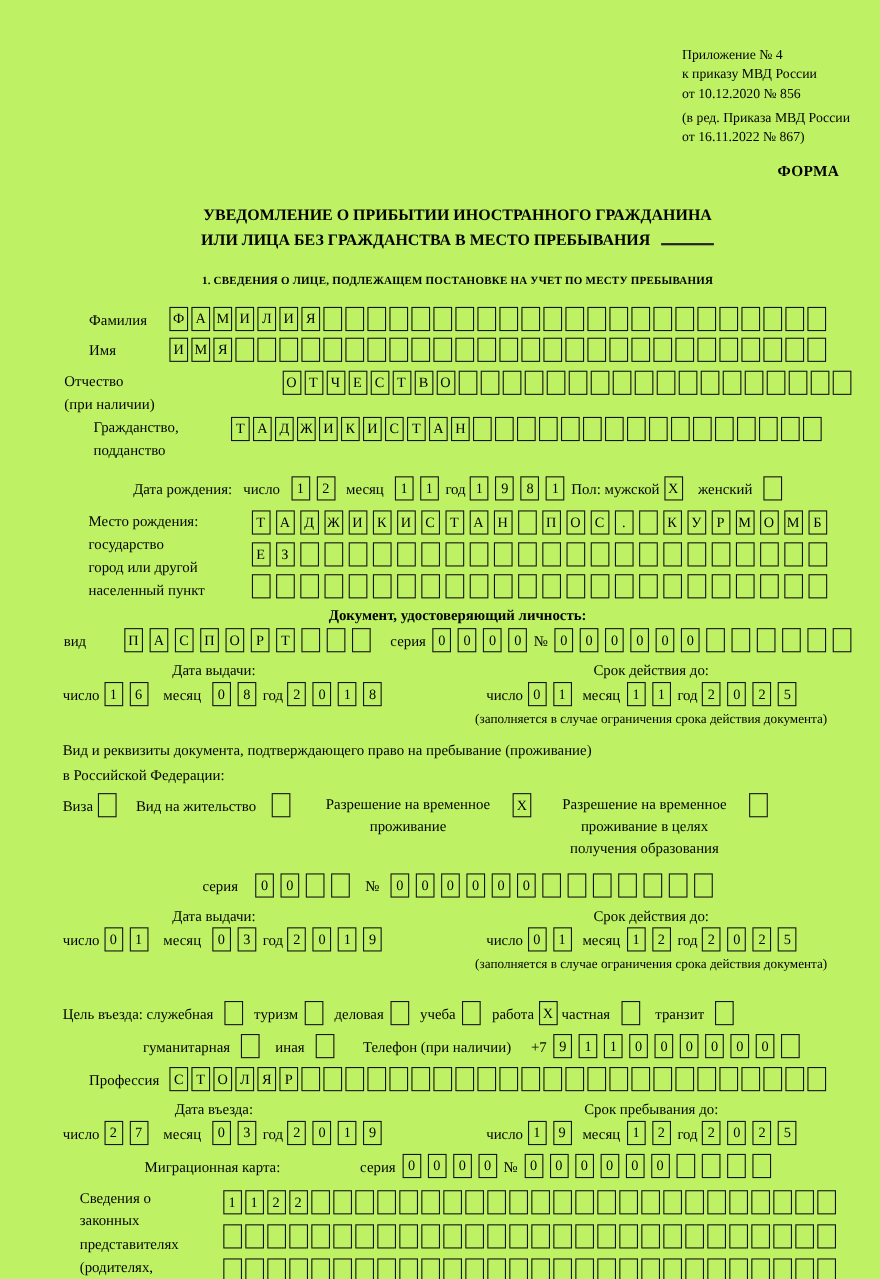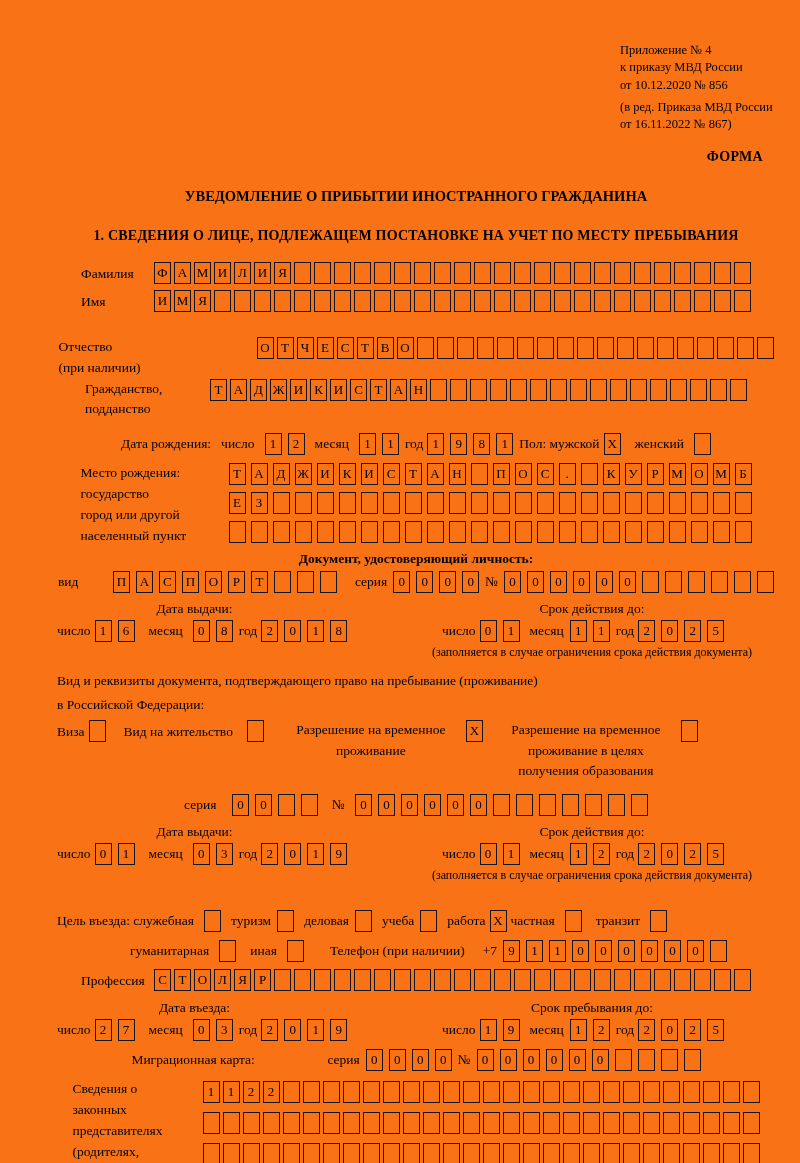--- a/index.html
+++ b/index.html
@@ -1,29 +1,29 @@
 <!DOCTYPE html>
 <html><head>
 <meta charset="utf-8">
 <style>
   html,body { margin:0; padding:0; background:#ffffff; }
   .page {
     position:relative; width:800px; height:1163px; margin:0 auto;
-    background:#f97316; color:#000;
+    background:#bef264; color:#000;
     font-family:"Liberation Serif", serif; font-size:13.5px;
     box-sizing:border-box; padding:42px 25px 10px 57px; overflow:hidden;
   }
   
   .hdr { margin-left:563px; font-size:12.5px; line-height:1.38; }
   .hdr .sub { margin-top:5px; }
   .forma { text-align:right; font-weight:bold; font-size:14px; margin:16px 12px 0 0; letter-spacing:.3px; }
   
   .title { text-align:center; font-weight:bold; font-size:14.5px; line-height:1.55; margin-top:20px; }
   .blank-line { display:inline-block; width:48px; border-bottom:2px solid #222; height:12px; margin-left:10px; }
-  .sec-head { text-align:center; font-weight:bold; font-size:14px; margin-top:20px; letter-spacing:.2px; }
+  .sec-head { text-align:center; font-weight:bold; font-size:10px; margin-top:20px; letter-spacing:.2px; }
   
   .row { display:flex; align-items:flex-start; margin-top:5px;justify-content:center; }
   .cells { display:flex; gap:3px; flex:0 0 auto; }
   .cells.wide { gap:5px; }
   .cells.spaced { gap:6px; }
   .cell {
     width:15px; height:20px; flex:0 0 auto;
     border:1.5px solid #151515;
     text-align:center; font-size:13px; line-height:20px;
     font-family:"Liberation Serif", serif;
@@ -62,20 +62,21 @@
     <div>от 10.12.2020 № 856</div>
     <div class="sub">
       <div>(в ред. Приказа МВД России</div>
       <div>от 16.11.2022 № 867)</div>
     </div>
   </div>
   <div class="forma">ФОРМА</div>
 
   <div class="title">
     <div>УВЕДОМЛЕНИЕ О ПРИБЫТИИ ИНОСТРАННОГО ГРАЖДАНИНА</div>
+    <div><span>ИЛИ ЛИЦА БЕЗ ГРАЖДАНСТВА В МЕСТО ПРЕБЫВАНИЯ</span><span class="blank-line"></span></div>
   </div>
 
   <div class="sec-head">1. СВЕДЕНИЯ О ЛИЦЕ, ПОДЛЕЖАЩЕМ ПОСТАНОВКЕ НА УЧЕТ ПО МЕСТУ ПРЕБЫВАНИЯ</div>
 
   <div class="row" style="margin-top:18px;">
     <span class="lbl w73">Фамилия</span>
     <span class="cells">
         <span class="cell">Ф</span>
         <span class="cell">А</span>
         <span class="cell">М</span>
@@ -138,21 +139,21 @@
         <span class="cell"></span>
         <span class="cell"></span>
         <span class="cell"></span>
         <span class="cell"></span>
         <span class="cell"></span>
         <span class="cell"></span>
         <span class="cell"></span>
       </span>
   </div>
 
-  <div class="row" style="margin-top:24px;gap:48px;">
+  <div class="row" style="margin-top:7px;gap:48px;">
     <span class="lbl multi w150">
       <span>Отчество</span><br>
       <span>(при наличии)</span>
     </span>
     <span class="cells">
         <span class="cell">О</span>
         <span class="cell">Т</span>
         <span class="cell">Ч</span>
         <span class="cell">Е</span>
         <span class="cell">С</span>

